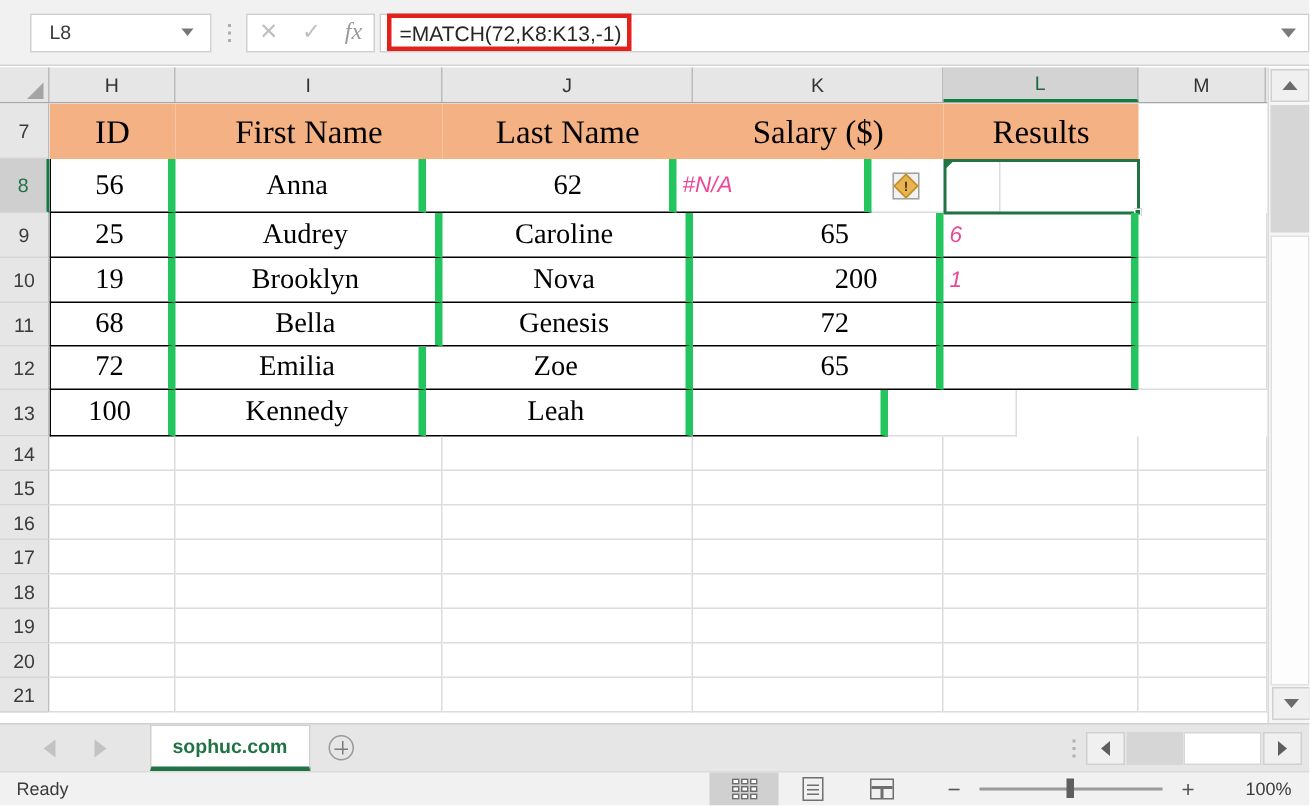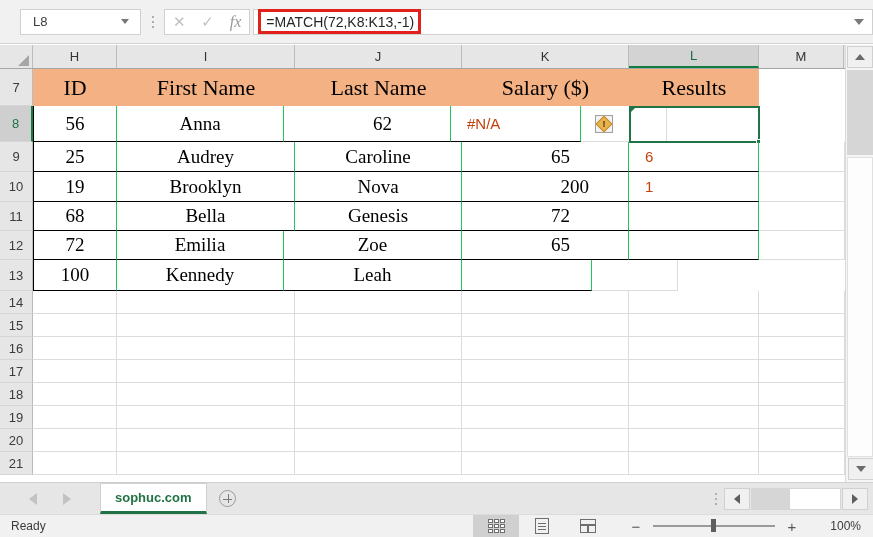--- a/index.html
+++ b/index.html
@@ -135,42 +135,43 @@
   .gridrow { display: flex; position: relative; }
   .gc {
     border-right: 1px solid #dcdcdc;
     border-bottom: 1px solid #dcdcdc;
     display: flex; align-items: center;
     font-size: 13px;
     overflow: hidden;
     white-space: nowrap;
   }
   
-  .tbl { border-right: 1px solid #22c55e; border-bottom: 1px solid #000; }
+  .tbl { border-right: 5px solid #22c55e; border-bottom: 1px solid #000; }
   .tbl-first { border-left: 1px solid #000; }
   .hdrcell {
     background: #f4b183;
     font-family: "Liberation Serif", serif;
     font-size: 22px;
     color: #000;
     justify-content: center;
     border-right: none; border-bottom: none;
   }
   .datacell {
     font-family: "Liberation Serif", serif;
     font-size: 19px;
     color: #000;
     justify-content: center;
   }
   .resultcell {
     font-family: "Liberation Sans", sans-serif;
     font-size: 15px;
-    color: #c2410c;
+    color: #ec4899;
     justify-content: flex-start;
-    padding-left: 16px;
+    padding-left: 4px;
+    font-style: italic;
   }
   .warnicon {
     position: absolute;
     width: 18px; height: 18px;
     background: #f2f2f2;
     border: 1px solid #a0a0a0;
     display: flex; align-items: center; justify-content: center;
   }
   .warnicon .dia {
     width: 12px; height: 12px;

